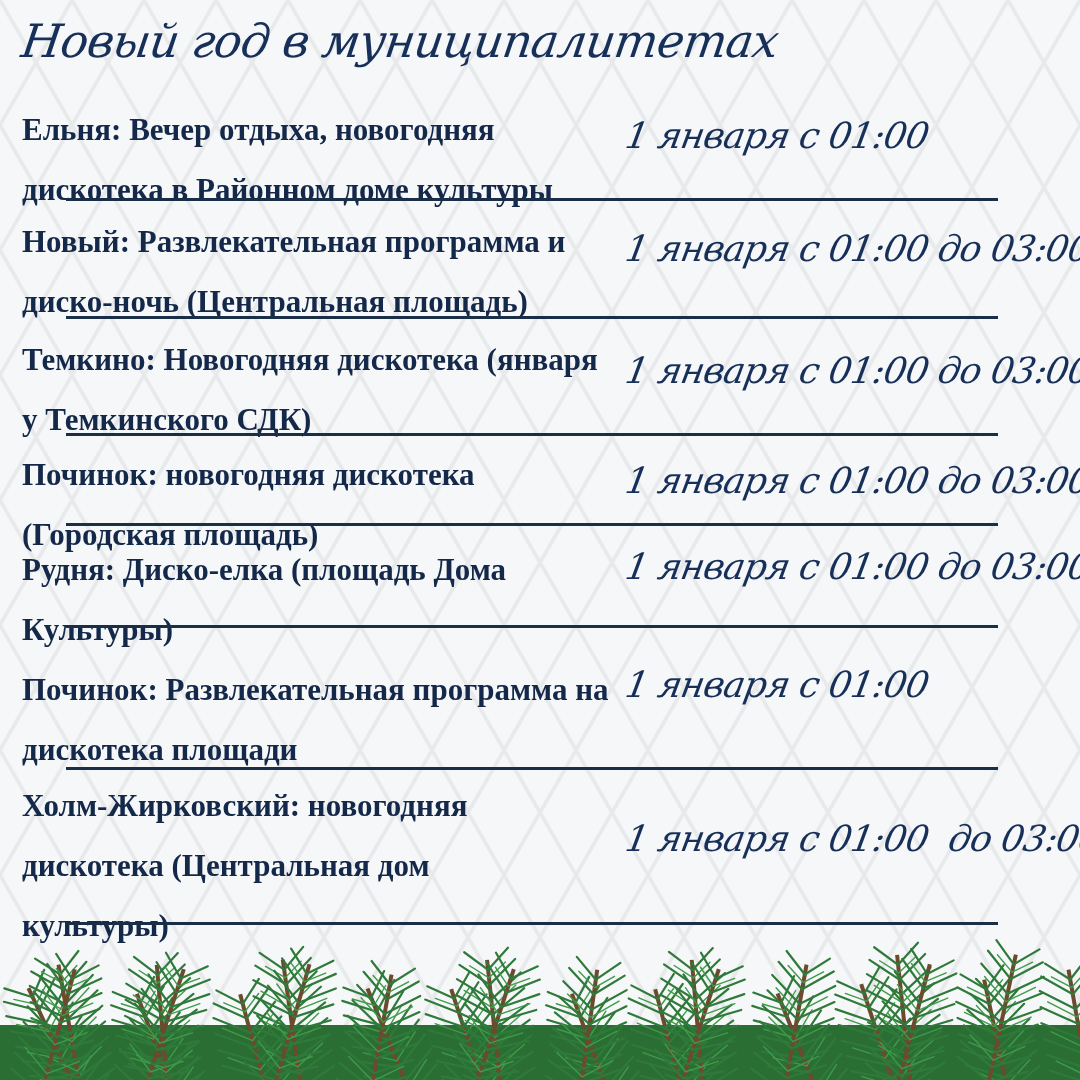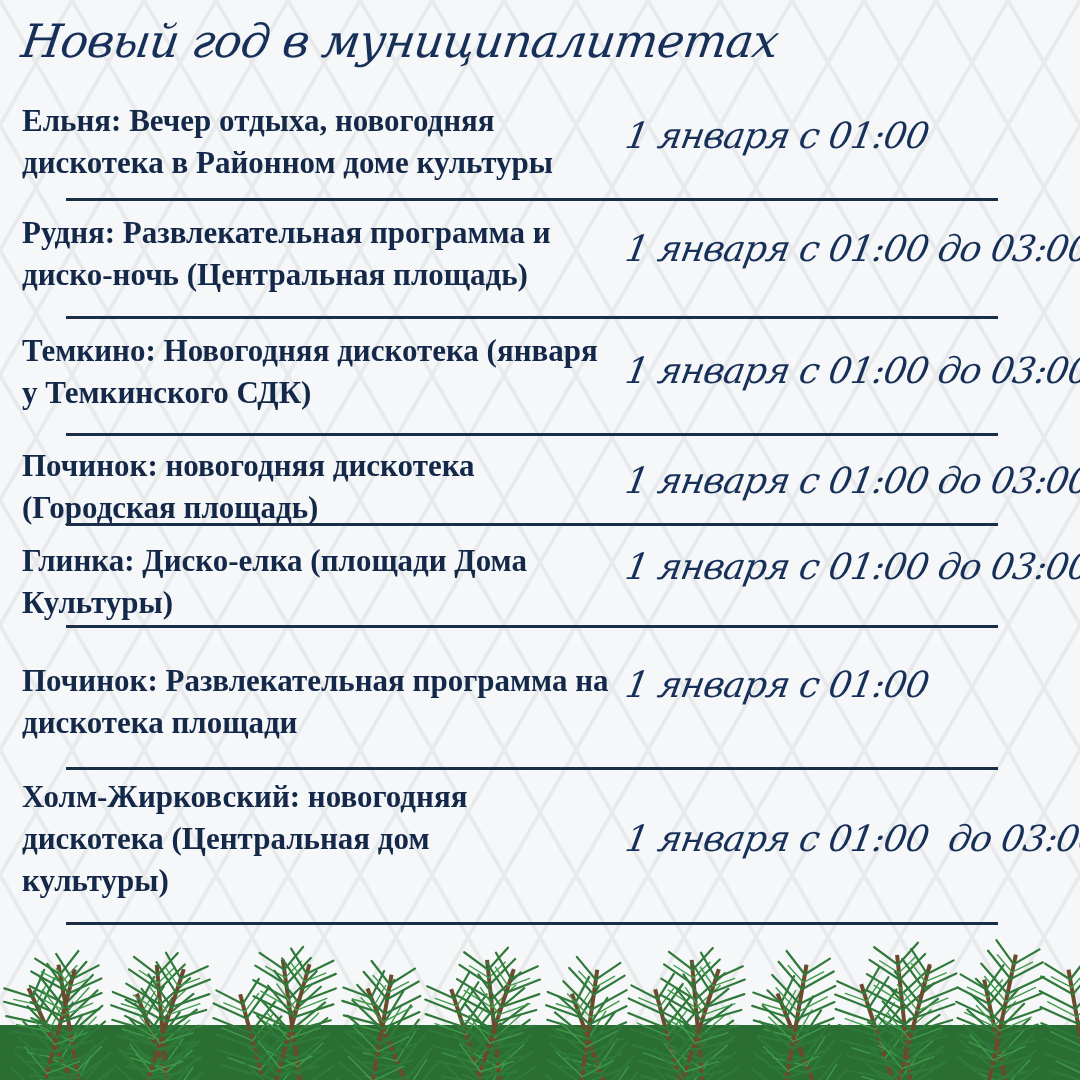--- a/index.html
+++ b/index.html
@@ -18,21 +18,21 @@
     opacity: 0.8;
   }
   .title {
     position: absolute; left: 22px; top: 14px;
     font-family: "DejaVu Serif", serif; font-style: italic;
     font-size: 46px; color: #17305a; letter-spacing: -1px;
     transform: skewX(-8deg);
   }
   .row-text {
     position: absolute; left: 22px; width: 590px;
-    font-size: 31px; line-height: 42px; font-weight: 600; color: #14284a;
+    font-size: 31px; line-height: 60px; font-weight: 600; color: #14284a;
   }
   .row-time {
     position: absolute; left: 626px;
     font-family: "DejaVu Serif", serif; font-style: italic;
     font-size: 36px; color: #17305a; letter-spacing: -1px;
     transform: skewX(-10deg);
     white-space: pre;
   }
   .divider {
     position: absolute; left: 66px; width: 932px; height: 3px; background: #1a2e48;
@@ -45,33 +45,33 @@
 <body>
 
 <div class="pattern"></div>
 
 <div class="title">Новый год в муниципалитетах</div>
 
 <div class="row-text" style="top:100px;">Ельня: Вечер отдыха, новогодняя дискотека в Районном доме культуры</div>
 <div class="row-time" style="top:115px;">1 января с 01:00</div>
 <div class="divider" style="top:198px;"></div>
 
-<div class="row-text" style="top:212px;">Рудня: Развлекательная программа и диско-ночь (Центральная площадь)</div>
+<div class="row-text" style="top:212px;">Новый: Развлекательная программа и диско-ночь (Центральная площадь)</div>
 <div class="row-time" style="top:228px;">1 января с 01:00 до 03:00</div>
 <div class="divider" style="top:316px;"></div>
 
 <div class="row-text" style="top:330px;">Темкино: Новогодняя дискотека (января у Темкинского СДК)</div>
 <div class="row-time" style="top:350px;">1 января с 01:00 до 03:00</div>
 <div class="divider" style="top:433px;"></div>
 
 <div class="row-text" style="top:445px;">Починок: новогодняя дискотека (Городская площадь)</div>
 <div class="row-time" style="top:460px;">1 января с 01:00 до 03:00</div>
 <div class="divider" style="top:523px;"></div>
 
-<div class="row-text" style="top:540px;">Глинка: Диско-елка (площади Дома Культуры)</div>
+<div class="row-text" style="top:540px;">Рудня: Диско-елка (площадь Дома Культуры)</div>
 <div class="row-time" style="top:546px;">1 января с 01:00 до 03:00</div>
 <div class="divider" style="top:625px;"></div>
 
 <div class="row-text" style="top:660px;">Починок: Развлекательная программа на дискотека площади</div>
 <div class="row-time" style="top:664px;">1 января с 01:00</div>
 <div class="divider" style="top:767px;"></div>
 
 <div class="row-text" style="top:776px; width:520px;">Холм-Жирковский: новогодняя дискотека (Центральная дом культуры)</div>
 <div class="row-time" style="top:818px;">1 января с 01:00  до 03:00</div>
 <div class="divider" style="top:922px;"></div>

